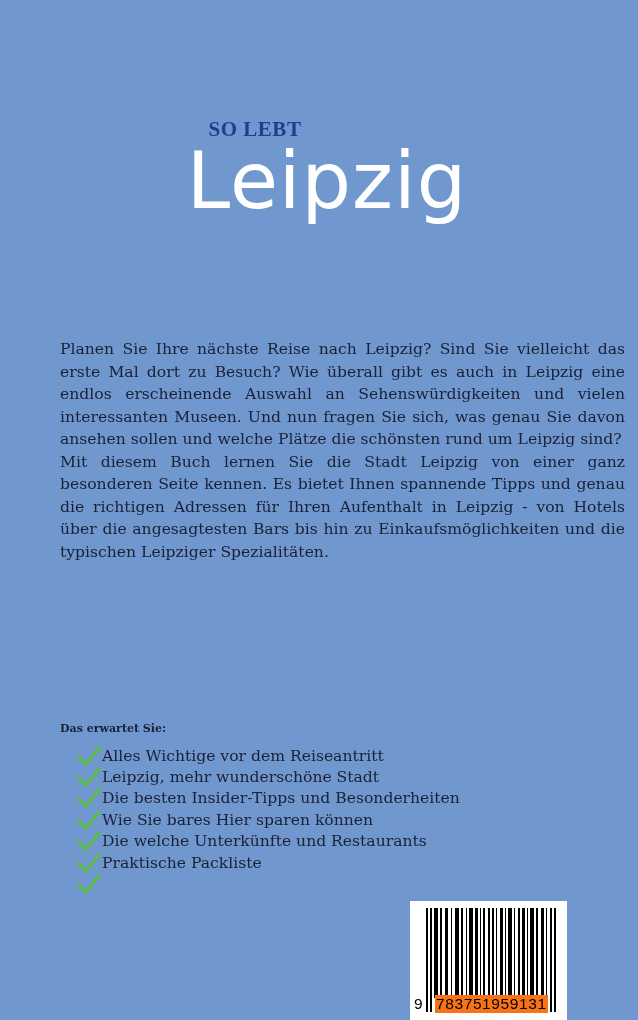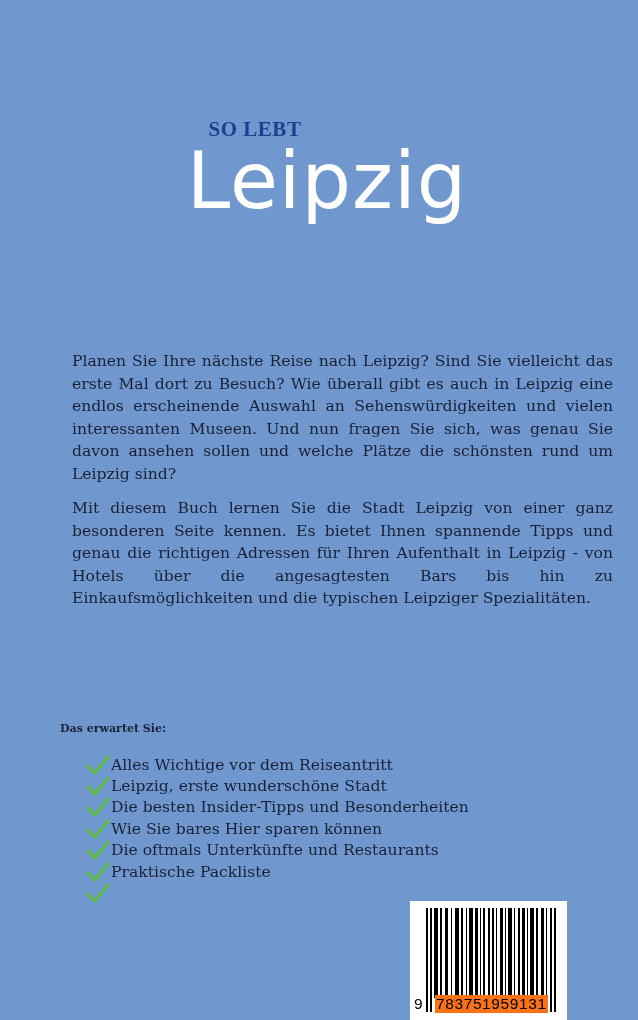--- a/index.html
+++ b/index.html
@@ -22,29 +22,29 @@
       font-family: "DejaVu Sans", sans-serif;
       font-size: 78px; line-height: 90px;
       color: #ffffff; letter-spacing: 1px; margin-left: 8px;
     }
     .blurb {
       position: absolute; left: 60px; width: 565px; top: 338px;
       font-family: "DejaVu Serif", serif;
       font-size: 15.6px; line-height: 22.5px;
       color: #1a2035; text-align: justify;
     }
-    .blurb p { margin: 12px; }
+    .blurb p { margin: 0; }
     .features-title {
       position: absolute; left: 60px; top: 722px;
       font-family: "DejaVu Serif", serif; font-weight: bold;
       font-size: 11px; color: #1a2035;
     }
     .features {
       position: absolute; left: 74px; top: 742px;
-      list-style: none; margin: 12px; padding: 0;
+      list-style: none; margin: 3px; padding: 0;
     }
     .features li {
       height: 21.4px; display: flex; align-items: center;
       font-family: "DejaVu Serif", serif; font-size: 15.6px; color: #1a2035;
     }
     .check { width: 24px; height: 20px; display: inline-block; margin-right: 1px; }
     .barcode-box {
       position: absolute; left: 410px; top: 901px; width: 157px; height: 119px;
       background: #ffffff;
     }
@@ -73,39 +73,39 @@
   <li>
       <svg class="check" viewBox="0 0 24 20">
         <path d="M2 11 L9 18 L22 2" fill="none" stroke="#5dbb4a" stroke-width="3.2" stroke-linecap="round" stroke-linejoin="round"></path>
       </svg>
       <span>Alles Wichtige vor dem Reiseantritt</span>
     </li>
   <li>
       <svg class="check" viewBox="0 0 24 20">
         <path d="M2 11 L9 18 L22 2" fill="none" stroke="#5dbb4a" stroke-width="3.2" stroke-linecap="round" stroke-linejoin="round"></path>
       </svg>
-      <span>Leipzig, erste wunderschöne Stadt</span>
+      <span>Leipzig, mehr wunderschöne Stadt</span>
     </li>
   <li>
       <svg class="check" viewBox="0 0 24 20">
         <path d="M2 11 L9 18 L22 2" fill="none" stroke="#5dbb4a" stroke-width="3.2" stroke-linecap="round" stroke-linejoin="round"></path>
       </svg>
       <span>Die besten Insider-Tipps und Besonderheiten</span>
     </li>
   <li>
       <svg class="check" viewBox="0 0 24 20">
         <path d="M2 11 L9 18 L22 2" fill="none" stroke="#5dbb4a" stroke-width="3.2" stroke-linecap="round" stroke-linejoin="round"></path>
       </svg>
       <span>Wie Sie bares Hier sparen können</span>
     </li>
   <li>
       <svg class="check" viewBox="0 0 24 20">
         <path d="M2 11 L9 18 L22 2" fill="none" stroke="#5dbb4a" stroke-width="3.2" stroke-linecap="round" stroke-linejoin="round"></path>
       </svg>
-      <span>Die oftmals Unterkünfte und Restaurants</span>
+      <span>Die welche Unterkünfte und Restaurants</span>
     </li>
   <li>
       <svg class="check" viewBox="0 0 24 20">
         <path d="M2 11 L9 18 L22 2" fill="none" stroke="#5dbb4a" stroke-width="3.2" stroke-linecap="round" stroke-linejoin="round"></path>
       </svg>
       <span>Praktische Packliste</span>
     </li>
   <li>
       <svg class="check" viewBox="0 0 24 20">
         <path d="M2 11 L9 18 L22 2" fill="none" stroke="#5dbb4a" stroke-width="3.2" stroke-linecap="round" stroke-linejoin="round"></path>

